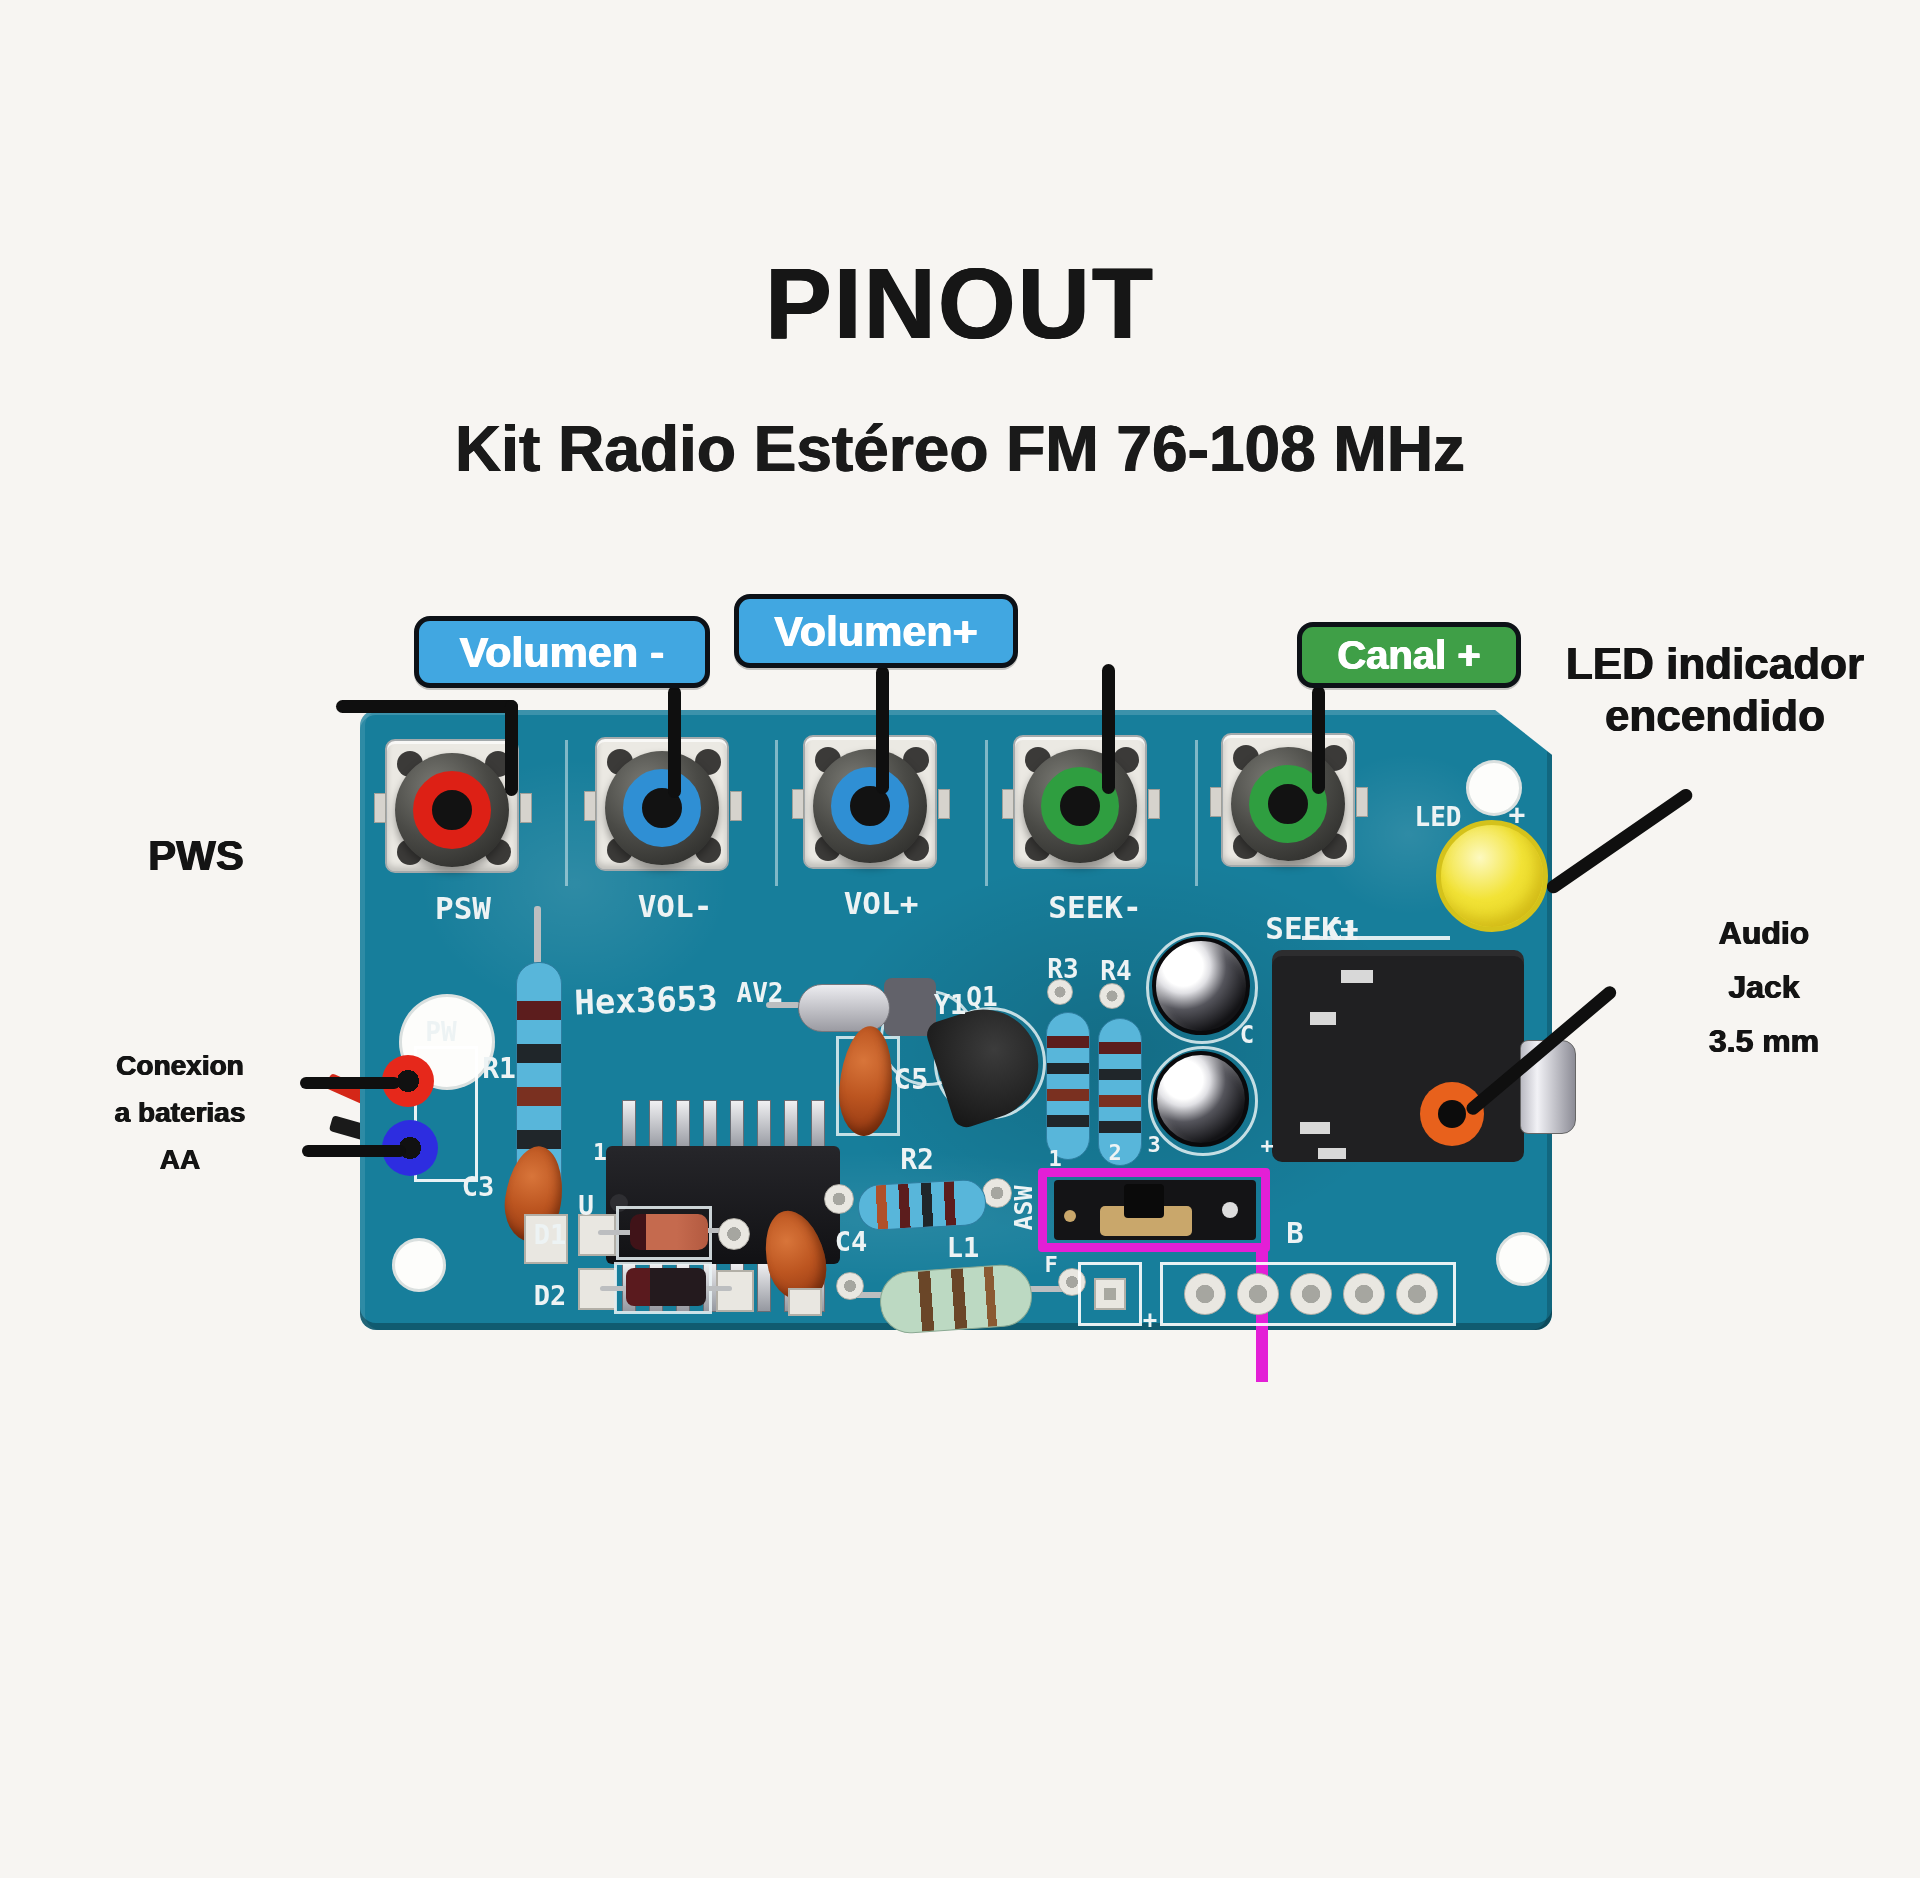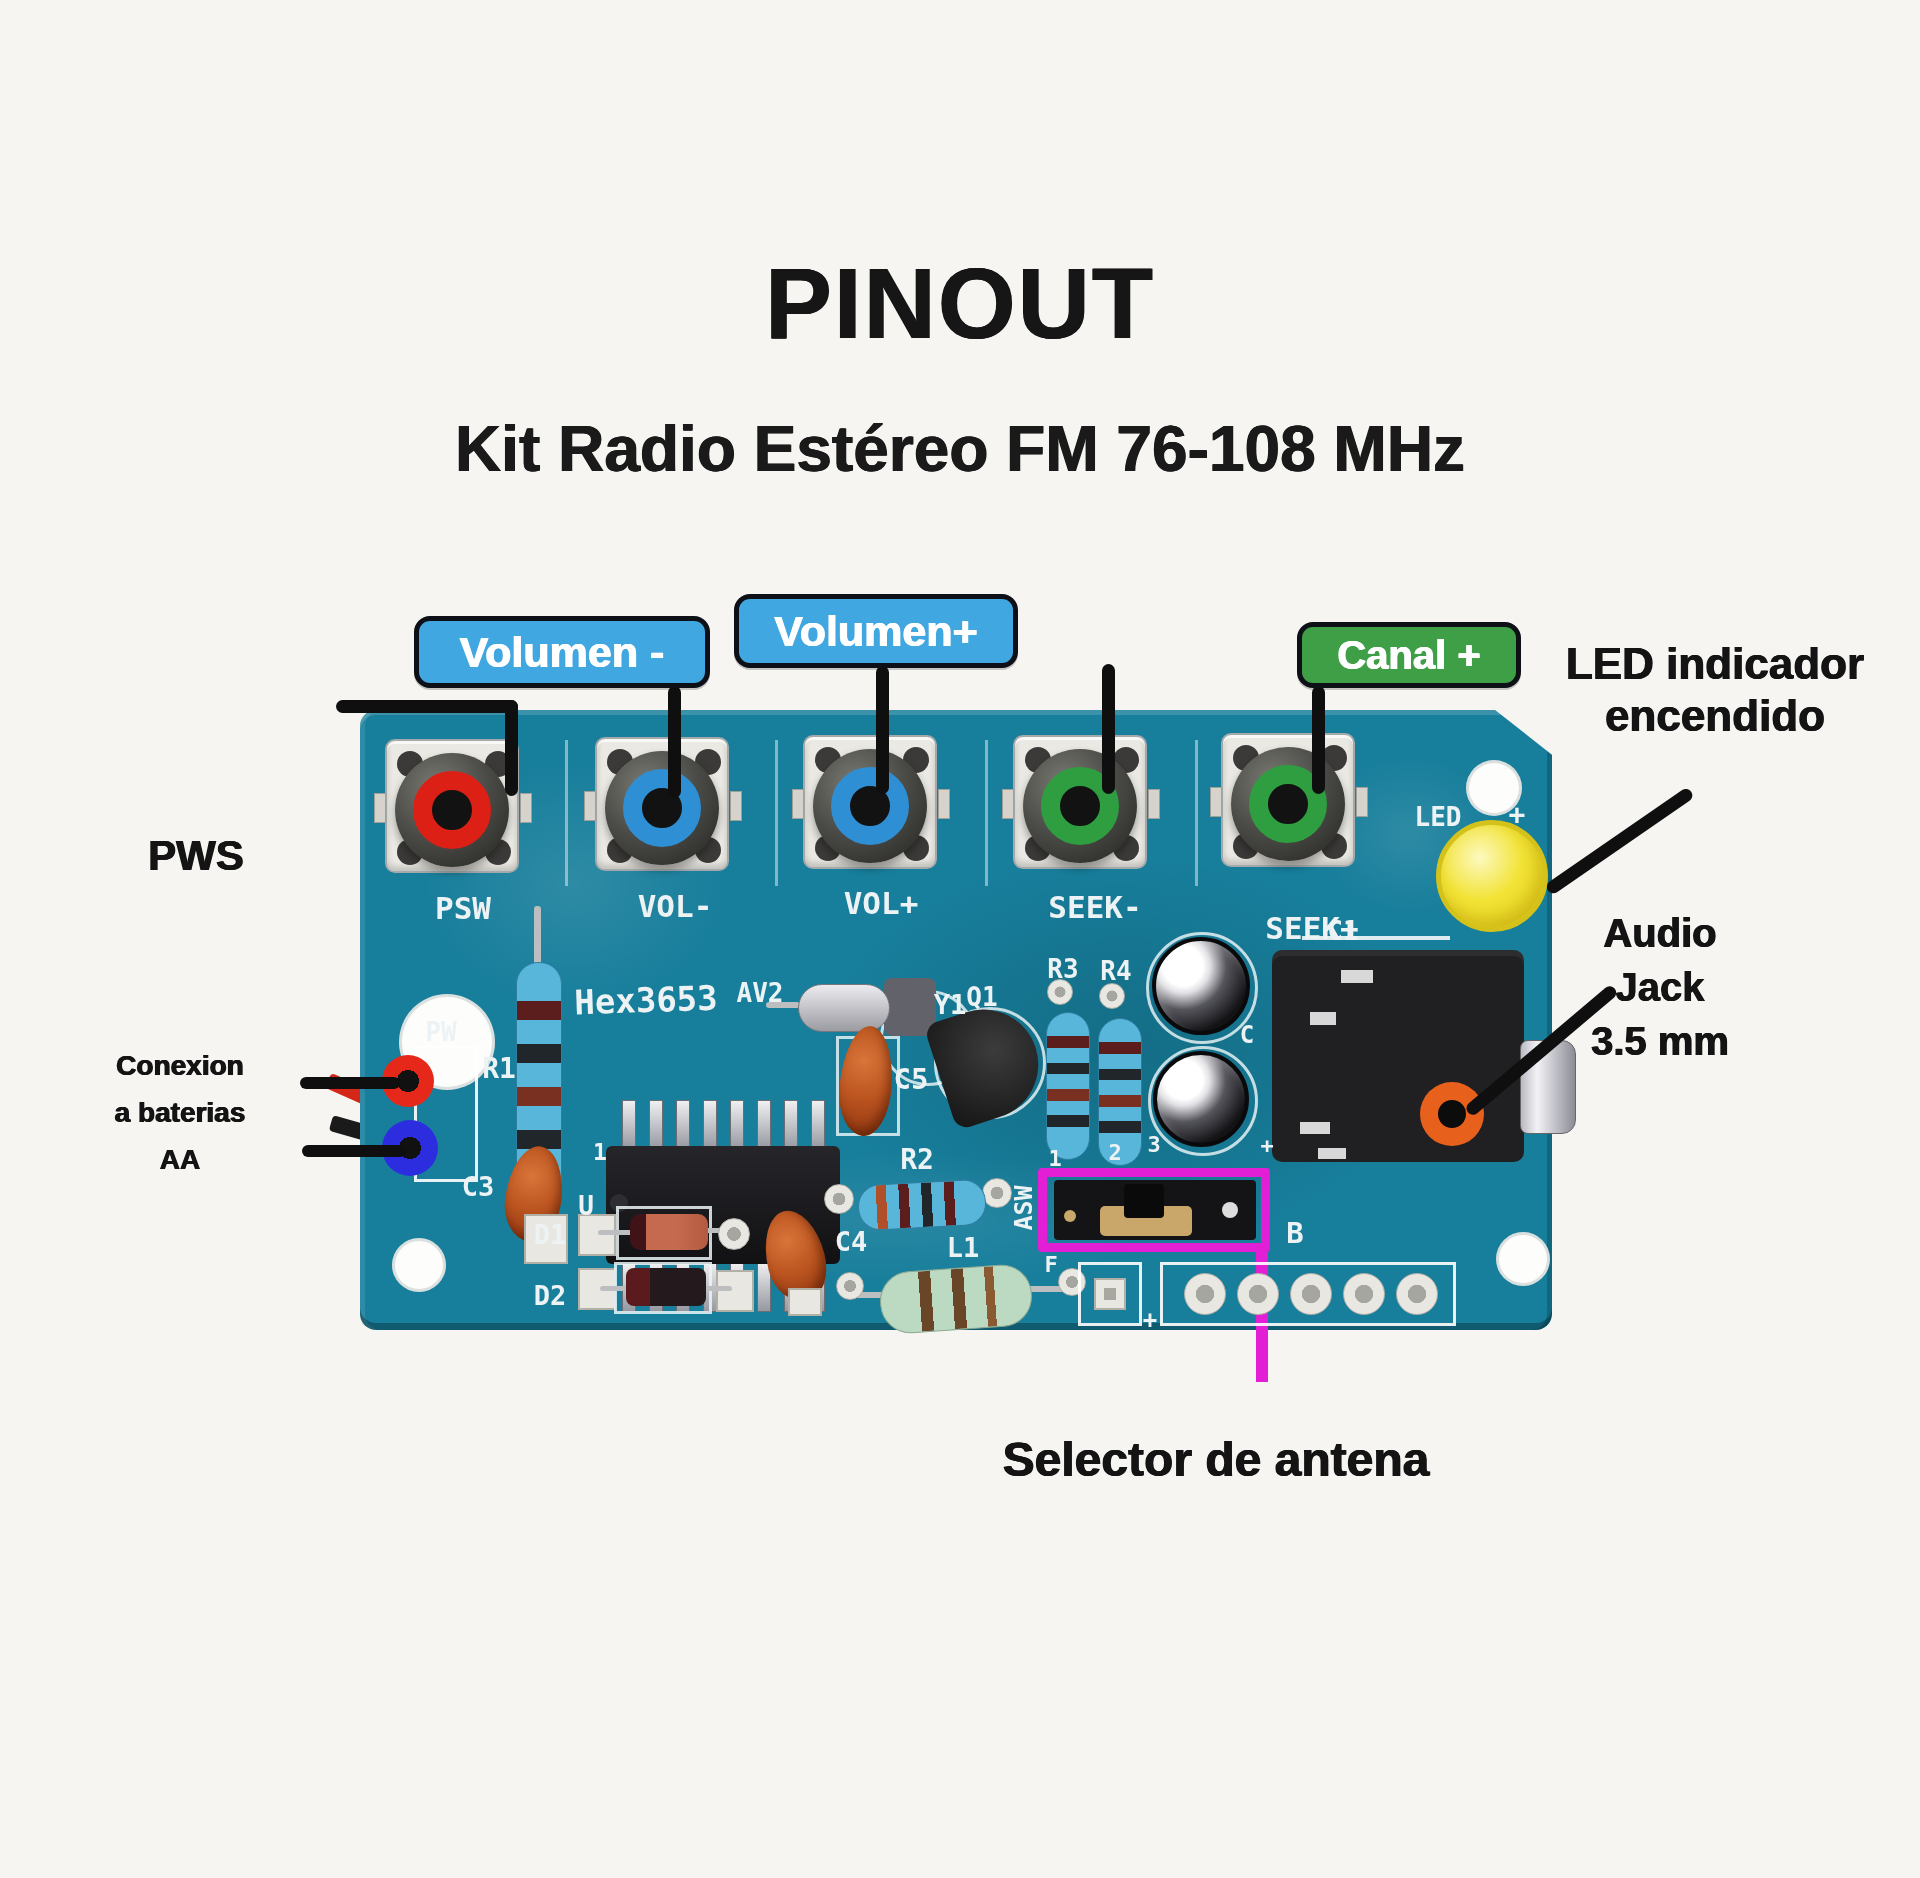--- a/index.html
+++ b/index.html
@@ -312,25 +312,24 @@
     <span>Volumen+</span>
   </div>
   <div class="pill heavy" style="left:1297px;top:622px;width:224px;height:66px;background:var(--channel_green,#3f9f47);font-size:40px;">
     <span>Canal +</span>
   </div>
 
   <div class="calloutText heavy" style="left:1545px;top:638px;width:340px;font-size:44px;line-height:52px;">
     <div style="position:static;">LED indicador</div>
     <div style="position:static;">encendido</div>
   </div>
-  <div class="calloutText heavy" style="left:1560px;top:906px;width:200px;font-size:40px;line-height:54px;">
+  <div class="calloutText heavy" style="left:1664px;top:906px;width:200px;font-size:32px;line-height:54px;">
     <div style="position:static;">Audio</div>
     <div style="position:static;">Jack</div>
     <div style="position:static;">3.5 mm</div>
   </div>
   <div class="calloutText heavy" style="left:50px;top:1042px;width:260px;font-size:28px;line-height:47px;">
     <div style="position:static;">Conexion</div>
     <div style="position:static;">a baterias</div>
     <div style="position:static;">AA</div>
   </div>
-  <div class="calloutText heavy" style="left:956px;top:1432px;width:520px;font-size:48px;">Selector de antena</div>
 
 </div>
 
 </body></html>

